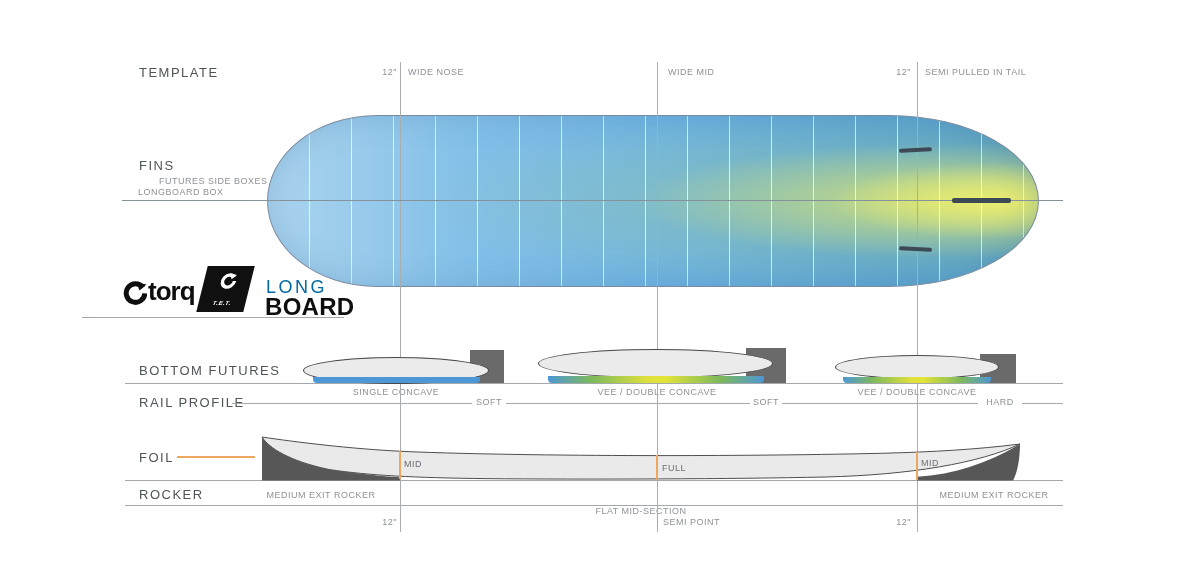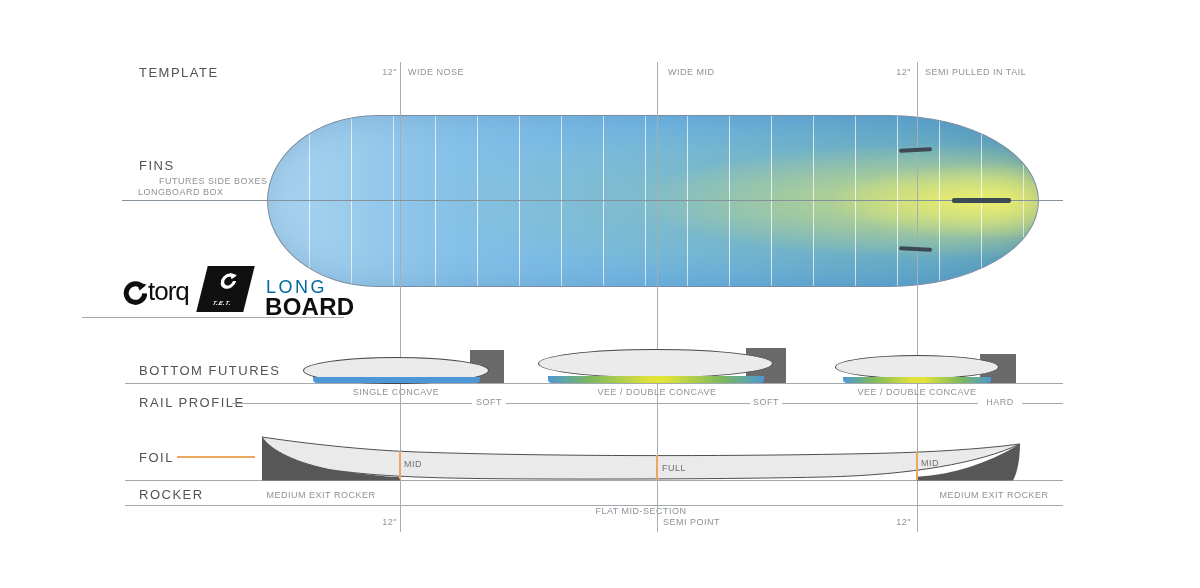--- a/index.html
+++ b/index.html
@@ -29,21 +29,21 @@
   .finbox{position:absolute;background:#3d4a56;border-radius:2px;z-index:3;}
 
   
   .railsq{position:absolute;background:#6a6a6a;z-index:2;}
   .lens{position:absolute;background:#ebebeb;border:1px solid #474747;border-radius:50%;z-index:3;}
   .band{position:absolute;z-index:3;border-radius:0 0 4px 4px;}
   .band-blue{background:#4E97D6;}
   .band-grad{background:linear-gradient(90deg,#4E97D6 0%,#7cb95c 20%,#dfe03c 46%,#e3e438 54%,#7cb95c 80%,#4E97D6 100%);}
 
   
-  .torq-text{position:absolute;left:148px;top:276px;font-size:26px;font-weight:normal;letter-spacing:-1px;color:#0e0e0e;}
+  .torq-text{position:absolute;left:148px;top:276px;font-size:26px;font-weight:bold;letter-spacing:-1px;color:#0e0e0e;}
   .badge{position:absolute;left:202px;top:266px;width:47px;height:46px;background:#101010;transform:skewX(-14deg);z-index:2;}
   .badge-tet{position:absolute;left:0;right:0;bottom:6px;text-align:center;color:#fff;font-size:6px;font-weight:bold;font-style:italic;letter-spacing:0.5px;}
   .long{position:absolute;left:266px;top:277px;font-size:18px;font-weight:400;letter-spacing:2.5px;color:#0369a1;}
   .boardword{position:absolute;left:265px;top:293px;font-size:24px;font-weight:bold;letter-spacing:0.3px;color:#0f0f0f;}
 
   .orange-line{position:absolute;left:177px;top:456px;width:78px;height:2px;background:#EDA75F;}
   svg{display:block;}
 </style>
 </head>
 <body>

